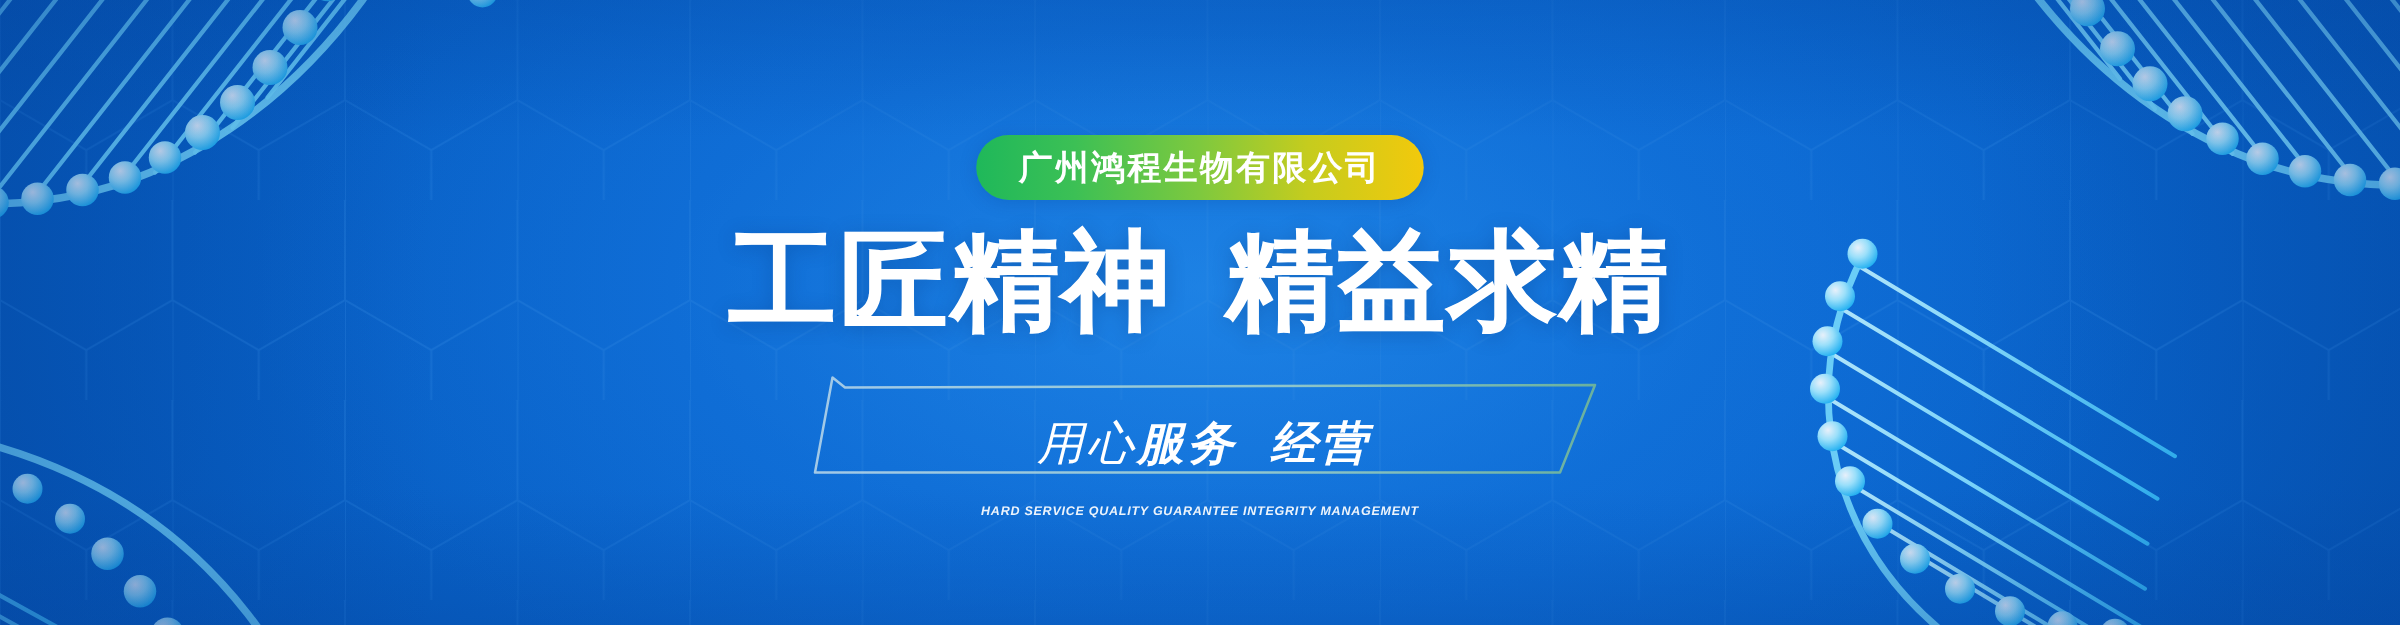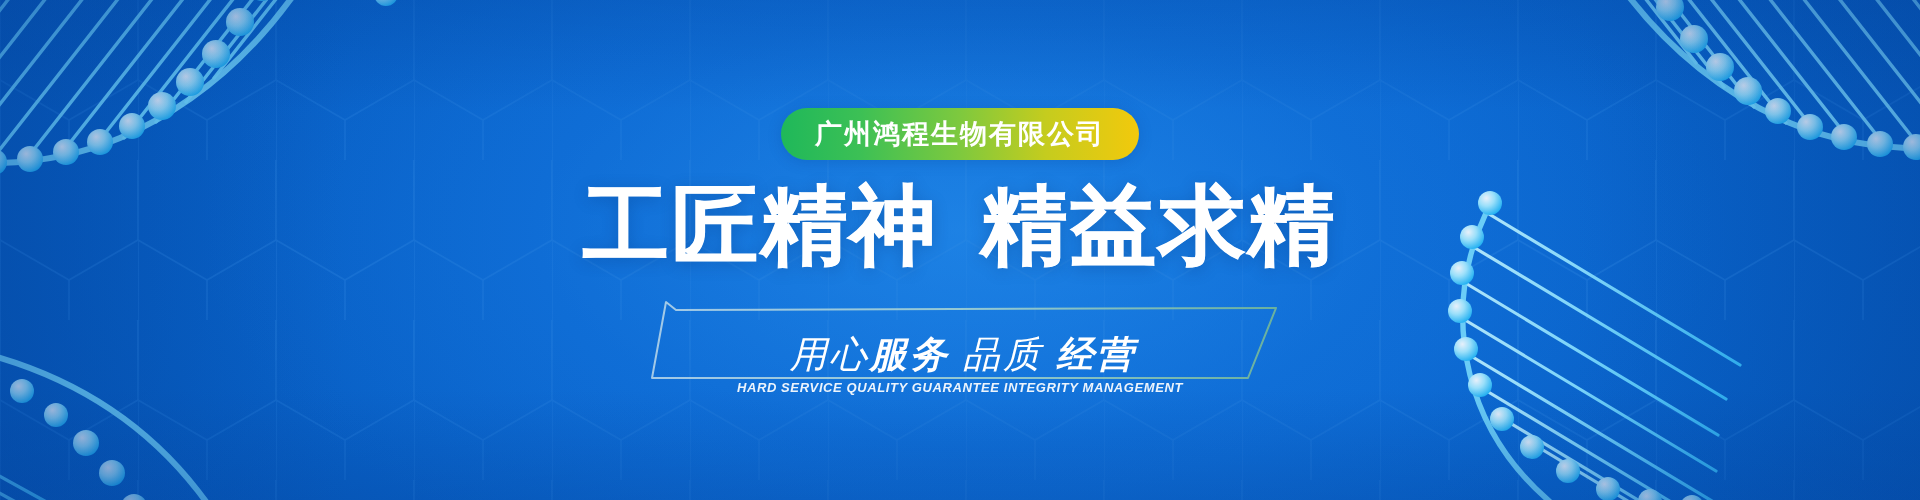--- a/index.html
+++ b/index.html
@@ -128,22 +128,23 @@
     font-weight: 500;
     letter-spacing: 3px;
     white-space: nowrap;
     padding-left: 6px;
     box-sizing: border-box;
   }
   .subbox-text b { font-weight: 800; }
 
   
   .tagline {
+    margin-top: 24px;
     color: rgba(255,255,255,.92);
-    font-size: 13px;
+    font-size: 10px;
     font-style: italic;
     font-weight: 600;
     letter-spacing: .6px;
     white-space: nowrap;
   }
 </style>
 </head>
 <body>
 
 <div class="banner">
@@ -419,20 +420,20 @@
         <defs>
           <linearGradient id="boxstroke" x1="0" y1="0" x2="1" y2="0">
             <stop offset="0%" stop-color="#bcd9ea" stop-opacity=".85"></stop>
             <stop offset="55%" stop-color="#9fd0cf" stop-opacity=".9"></stop>
             <stop offset="100%" stop-color="#6fb49a" stop-opacity=".95"></stop>
           </linearGradient>
         </defs>
         <path d="M46 12 L36 4 L22 80 L618 80 L646 10 L46 12 Z" fill="none" stroke="url(#boxstroke)" stroke-width="2" stroke-linejoin="round"></path>
       </svg>
       <div class="subbox-text">
-        <span>用心</span><b>服务</b>&nbsp;<span>品质</span>&nbsp;<b>经营</b>
+        <span>用心</span><b>服务</b>&nbsp;&nbsp;<b>经营</b>
       </div>
     </div>
 
     <div class="tagline">HARD SERVICE QUALITY GUARANTEE INTEGRITY MANAGEMENT</div>
 
   </div>
 </div>
 
 </body></html>

